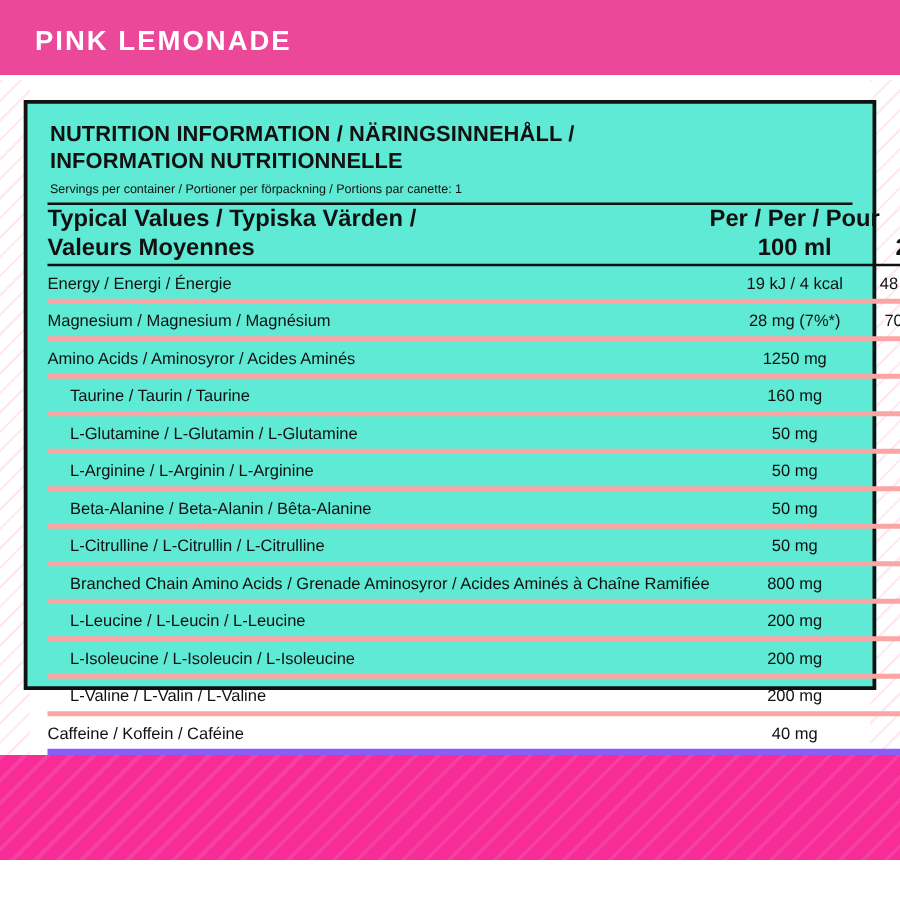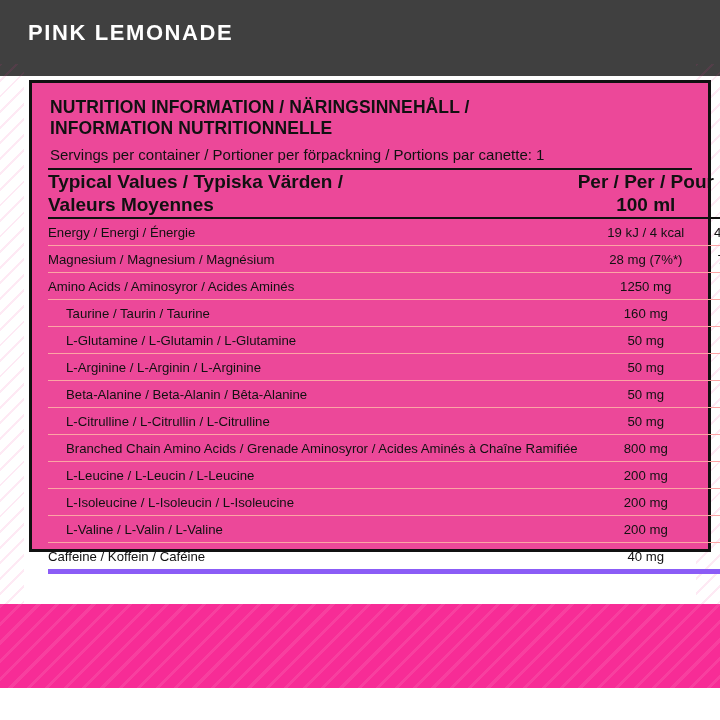--- a/index.html
+++ b/index.html
@@ -7,22 +7,22 @@
   body {
     background: #ffffff;
     font-family: "Liberation Sans", sans-serif;
     position: relative;
     overflow: hidden;
   }
   #root { position: relative; width: 720px; height: 720px; background: #ffffff; }
 
   
   .band-top {
-    position: absolute; left: 0; top: 0; width: 720px; height: 76px;
-    background: #404040;
+    position: absolute; left: 0; top: 0; width: 720px; height: 60px;
+    background: #ec4899;
   }
   .band-title {
     position: absolute; left: 28px; top: 20px;
     color: #ffffff;
     font-size: 22px;
     font-weight: bold;
     letter-spacing: 1.6px;
     font-family: "Liberation Sans", sans-serif;
   }
 
@@ -48,38 +48,38 @@
     background-image: repeating-linear-gradient(135deg,
       rgba(247,44,150,0.10) 0px, rgba(247,44,150,0.10) 2px,
       rgba(255,255,255,0) 2px, rgba(255,255,255,0) 11px);
   }
   .side-hatch-left { left: 0; }
   .side-hatch-right { right: 0; }
 
   
   .panel {
     position: absolute;
-    left: 29px; top: 80px;
+    left: 19px; top: 80px;
     width: 682px;
     height: 472px;
     border: 3px solid #111111;
-    background: #ec4899;
+    background: #5eead4;
     padding: 12px 16px 8px 16px;
   }
   .panel-head {
     font-size: 17.5px;
     font-weight: bold;
     color: #111111;
     line-height: 1.22;
     letter-spacing: 0.1px;
     padding: 2px 2px 4px 2px;
   }
   .panel-head .l2 { display: block; }
   .servings {
-    font-size: 15px;
+    font-size: 10px;
     color: #111111;
     padding: 2px 2px 5px 2px;
     border-bottom: 2.5px solid #111111;
     white-space: nowrap;
   }
 
   table.nutri {
     width: 100%;
     border-collapse: collapse;
     font-size: 13.2px;
@@ -97,21 +97,21 @@
     border-bottom: 2.5px solid #111111;
   }
   .colhead .typ { text-align: left; line-height: 1.25; }
   .colhead .per {
     text-align: center; line-height: 1.25; white-space: nowrap;
   }
   .colhead .per .l1 { display: block; font-weight: bold; }
   .colhead .per .l2 { display: block; font-weight: bold; }
 
   tr.row td {
-    border-bottom: 1px solid #fca5a5;
+    border-bottom: 4px solid #fca5a5;
     padding-top: 5.5px;
     padding-bottom: 5.5px;
     font-size: 13.2px;
   }
   tr.row:last-child td { border-bottom: 5px solid #8b5cf6; }
   td.name { text-align: left; padding-left: 2px; white-space: nowrap; }
   td.v { text-align: center; white-space: nowrap; padding-right: 6px; }
   td.v2 { text-align: right; white-space: nowrap; padding-right: 2px; }
   .indent1 { padding-left: 18px !important; }
   .tiny { font-size: 12.6px; }

